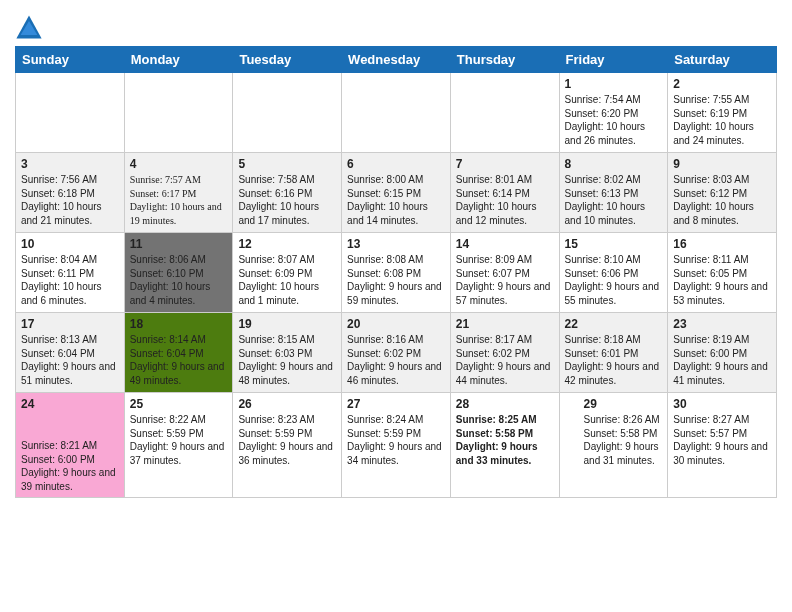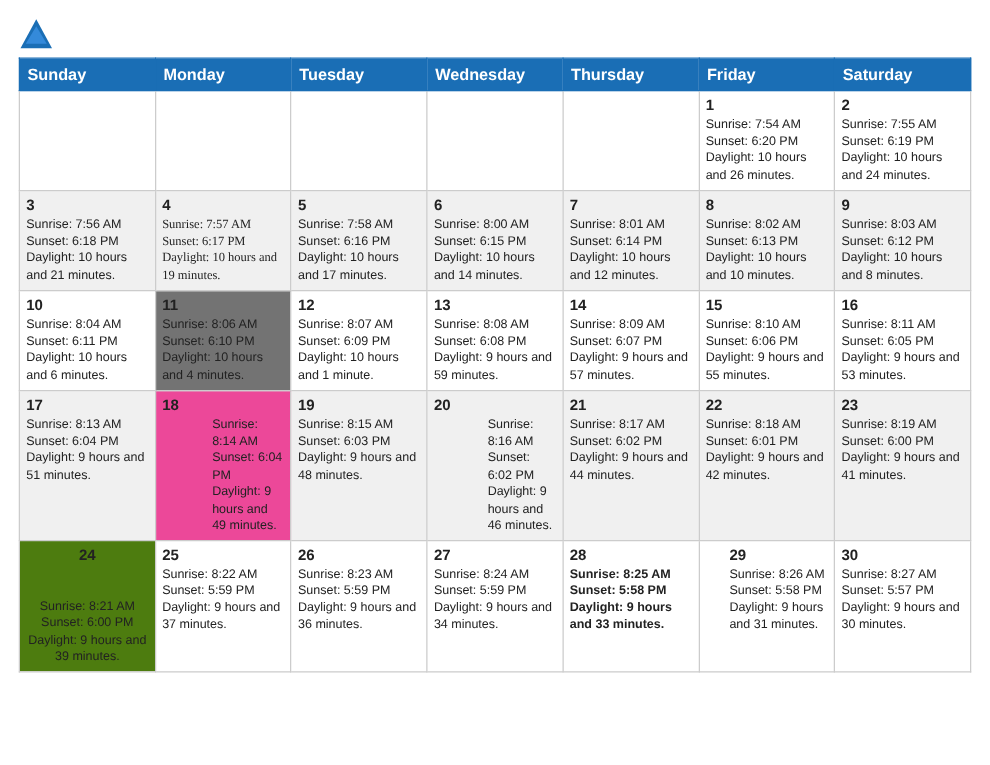--- a/index.html
+++ b/index.html
@@ -236,35 +236,35 @@
 Daylight: 9 hours and 53 minutes.</div>
         </td>
       </tr>
       <tr>
         <td style="background-color: rgb(240, 240, 240);">
           <span class="day-num">17</span>
           <div class="day-info" style="white-space: pre-line;">Sunrise: 8:13 AM
 Sunset: 6:04 PM
 Daylight: 9 hours and 51 minutes.</div>
         </td>
-        <td style="background-color: #ec4899;">
+        <td style="background-color: #4d7c0f;">
           <span class="day-num">18</span>
-          <div class="day-info" style="white-space: pre-line; margin-left: 40px;">Sunrise: 8:14 AM
+          <div class="day-info" style="white-space: pre-line;">Sunrise: 8:14 AM
 Sunset: 6:04 PM
 Daylight: 9 hours and 49 minutes.</div>
         </td>
         <td style="background-color: rgb(240, 240, 240);">
           <span class="day-num">19</span>
           <div class="day-info" style="white-space: pre-line;">Sunrise: 8:15 AM
 Sunset: 6:03 PM
 Daylight: 9 hours and 48 minutes.</div>
         </td>
         <td style="background-color: rgb(240, 240, 240);">
           <span class="day-num">20</span>
-          <div class="day-info" style="white-space: pre-line; margin-left: 43px;">Sunrise: 8:16 AM
+          <div class="day-info" style="white-space: pre-line;">Sunrise: 8:16 AM
 Sunset: 6:02 PM
 Daylight: 9 hours and 46 minutes.</div>
         </td>
         <td style="background-color: rgb(240, 240, 240);">
           <span class="day-num">21</span>
           <div class="day-info" style="white-space: pre-line;">Sunrise: 8:17 AM
 Sunset: 6:02 PM
 Daylight: 9 hours and 44 minutes.</div>
         </td>
         <td style="background-color: rgb(240, 240, 240);">
@@ -274,21 +274,21 @@
 Daylight: 9 hours and 42 minutes.</div>
         </td>
         <td style="background-color: rgb(240, 240, 240);">
           <span class="day-num">23</span>
           <div class="day-info" style="white-space: pre-line;">Sunrise: 8:19 AM
 Sunset: 6:00 PM
 Daylight: 9 hours and 41 minutes.</div>
         </td>
       </tr>
       <tr>
-        <td style="background-color: #4d7c0f; text-align: center;">
+        <td style="background-color: #f9a8d4;">
           <span class="day-num">24</span>
           <div class="day-info" style="white-space: pre-line; margin-top: 28px;">Sunrise: 8:21 AM
 Sunset: 6:00 PM
 Daylight: 9 hours and 39 minutes.</div>
         </td>
         <td style="background-color: rgb(255, 255, 255);">
           <span class="day-num">25</span>
           <div class="day-info" style="white-space: pre-line;">Sunrise: 8:22 AM
 Sunset: 5:59 PM
 Daylight: 9 hours and 37 minutes.</div>

